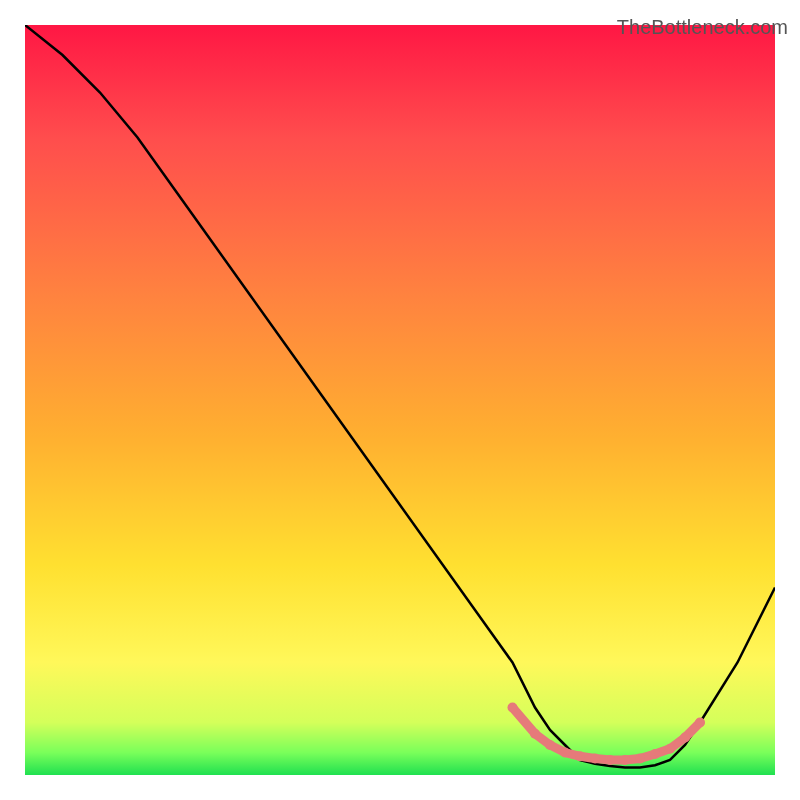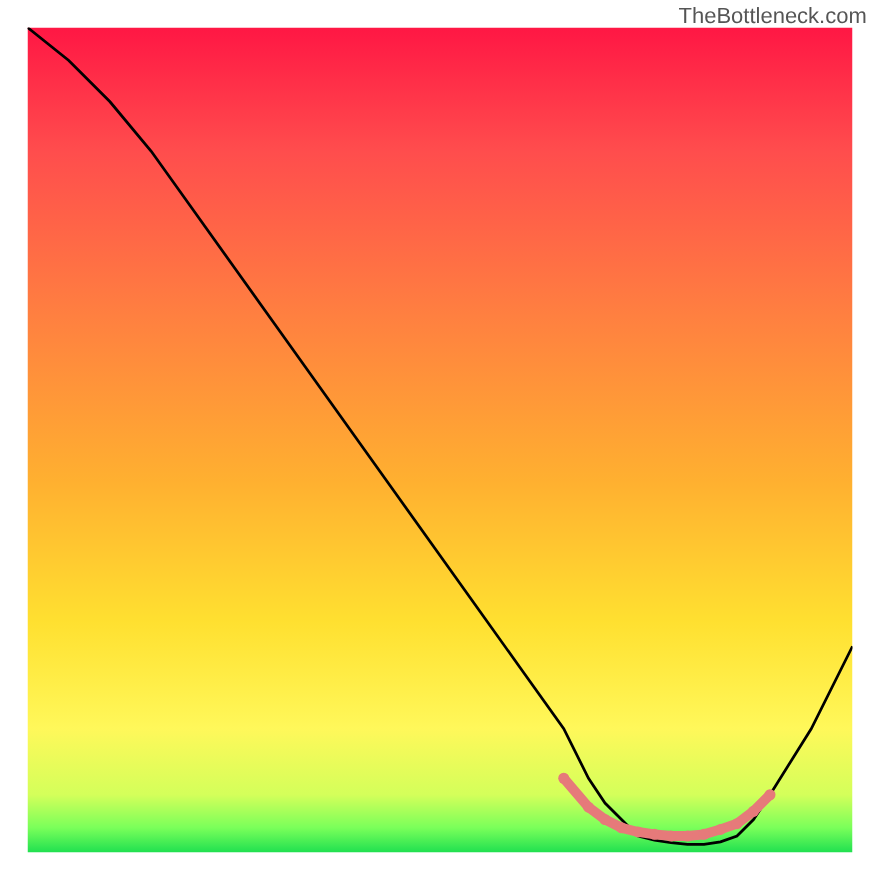--- a/index.html
+++ b/index.html
@@ -6,21 +6,21 @@
     margin: 0;
     padding: 0;
     width: 800px;
     height: 800px;
     background: white;
     font-family: Arial, sans-serif;
     position: relative;
   }
   .watermark {
     position: absolute;
-    top: 4px;
+    top: 16px;
     right: 12px;
     font-size: 20px;
     color: #555;
     font-weight: 500;
     z-index: 10;
   }
   .chart-container {
     position: absolute;
     left: 25px;
     top: 25px;

